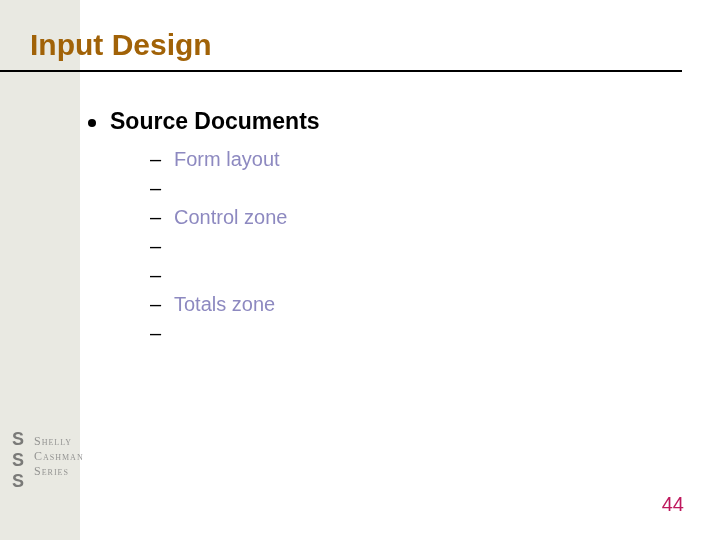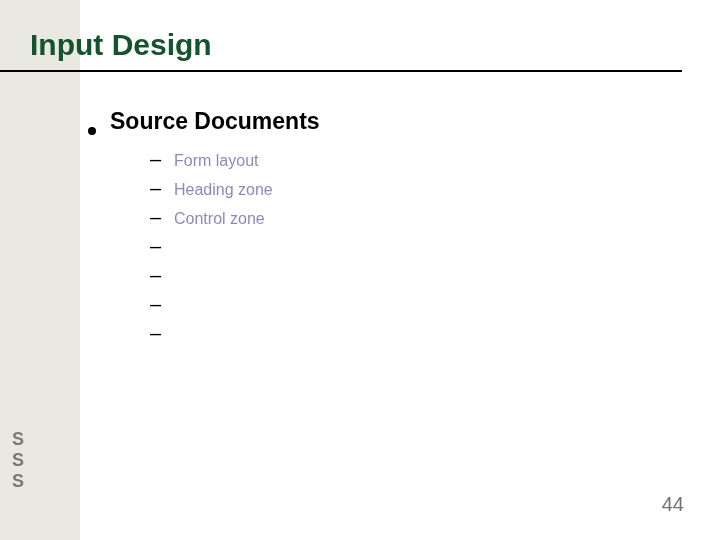--- a/index.html
+++ b/index.html
@@ -19,36 +19,36 @@
     width: 80px;
     height: 540px;
     background: #e9e9e2;
   }
   .title {
     position: absolute;
     left: 30px;
     top: 28px;
     font-size: 30px;
     font-weight: bold;
-    color: #14532d;
+    color: #a16207;
   }
   .title-underline {
     position: absolute;
     left: 0;
     top: 70px;
     width: 682px;
     height: 2px;
     background: #000;
   }
   .bullet-row {
     position: absolute;
     left: 88px;
     top: 108px;
     display: flex;
-    align-items: flex-end;
+    align-items: center;
   }
   .bullet-dot {
     width: 8px;
     height: 8px;
     background: #000;
     border-radius: 50%;
     margin-right: 14px;
     margin-top: 2px;
   }
   .bullet-text {
@@ -66,21 +66,21 @@
     align-items: baseline;
     margin-bottom: 6px;
   }
   .dash {
     color: #000;
     font-size: 20px;
     width: 24px;
     flex: none;
   }
   .subtext {
-    font-size: 16px;
+    font-size: 20px;
     color: #8d89c0;
   }
   .logo {
     position: absolute;
     left: 12px;
     bottom: 50px;
     width: 78px;
     height: 60px;
     opacity: 0.75;
   }
@@ -107,21 +107,21 @@
     color: #777;
     font-size: 12px;
     line-height: 15px;
     letter-spacing: 1px;
   }
   .page-number {
     position: absolute;
     right: 36px;
     bottom: 24px;
     font-size: 20px;
-    color: #737373;
+    color: #be185d;
   }
 </style>
 </head>
 <body>
 
 <div class="left-band"></div>
 
 <div class="title">Input Design</div>
 <div class="title-underline"></div>
 
@@ -130,41 +130,46 @@
   <div class="bullet-text">Source Documents</div>
 </div>
 
 <div class="sublist">
   <div class="subitem">
     <span class="dash">–</span>
     <span class="subtext">Form layout</span>
   </div>
   <div class="subitem">
     <span class="dash">–</span>
-    <span class="subtext">Heading zone</span>
   </div>
   <div class="subitem">
     <span class="dash">–</span>
     <span class="subtext">Control zone</span>
   </div>
   <div class="subitem">
     <span class="dash">–</span>
   </div>
   <div class="subitem">
     <span class="dash">–</span>
   </div>
   <div class="subitem">
     <span class="dash">–</span>
+    <span class="subtext">Totals zone</span>
   </div>
   <div class="subitem">
     <span class="dash">–</span>
   </div>
 </div>
 
 <div class="logo">
   <div class="s-col">
     <span>S</span>
       <span>S</span>
       <span>S</span>
   </div>
+  <div class="words">
+    <div>Shelly</div>
+    <div>Cashman</div>
+    <div>Series</div>
+  </div>
 </div>
 
 <div class="page-number">44</div>
 
 </body></html>

